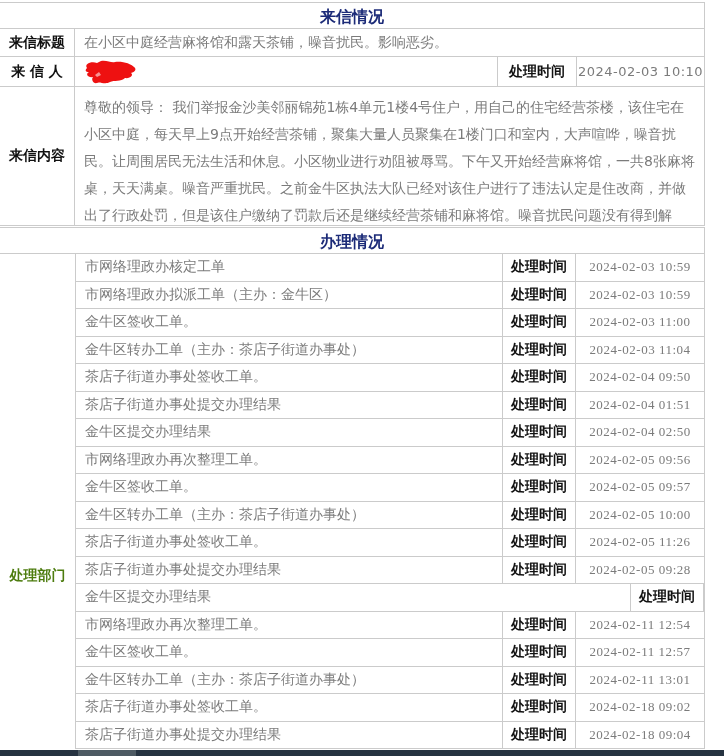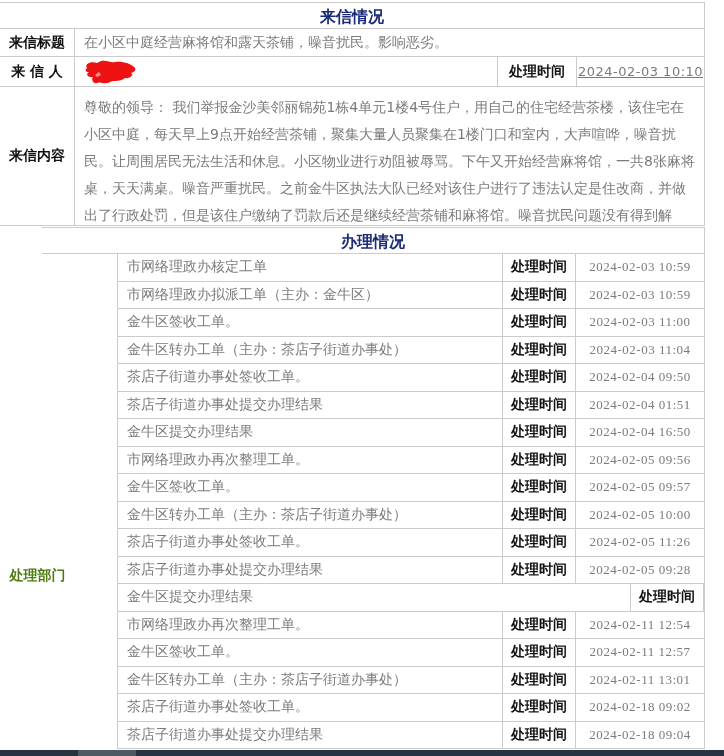--- a/index.html
+++ b/index.html
@@ -25,23 +25,23 @@
   .r-sender { height:30px; }
   .r-content { height:139px; }
   .r-content .val { align-items:flex-start; padding-top:7px; white-space:normal;
     line-height:27px; padding-right:6px; }
   .scribble-wrap { padding-left:6px; display:flex; align-items:center; }
 
   .time-lbl { width:80px; flex:0 0 80px; display:flex; align-items:center; justify-content:center;
     font-size:14px; font-weight:bold; color:#111;
     border-left:1px solid #cbcbcb; border-right:1px solid #cbcbcb; }
   .time-val { width:127px; flex:0 0 127px; display:flex; align-items:center; justify-content:center;
-    font-size:13px; color:#7b7b7b; letter-spacing:0.5px;text-decoration:underline; }
+    font-size:13px; color:#7b7b7b; letter-spacing:0.5px; }
 
-  .t2 { position:relative; margin-top:1px;padding-left:42px; }
+  .t2 { position:relative; margin-top:1px; }
   .t2-body { position:relative; margin-left:75px; border-left:1px solid #cbcbcb; }
   .t2-row { display:flex; height:27.5px; border-bottom:1px solid #cbcbcb; align-items:stretch;font-family:Liberation Serif, serif; }
   .t2-row .action { flex:1; display:flex; align-items:center; padding-left:9px;
     font-size:14px; color:#7b7b7b; }
   .t2-row .tlabel { width:74px; flex:0 0 74px; display:flex; align-items:center; justify-content:center;
     font-size:14px; font-weight:bold; color:#111;
     border-left:1px solid #cbcbcb; border-right:1px solid #cbcbcb; }
   .t2-row .tval { width:128px; flex:0 0 128px; display:flex; align-items:center; justify-content:center;
     font-size:13px; color:#7b7b7b; letter-spacing:0.5px; }
   .dept-label { position:absolute; left:0; top:340px; width:75px; text-align:center;
@@ -114,21 +114,21 @@
           <div class="cell tval">2024-02-04 09:50</div>
         </div>
         <div class="t2-row">
           <div class="cell action">茶店子街道办事处提交办理结果</div>
           <div class="cell tlabel">处理时间</div>
           <div class="cell tval">2024-02-04 01:51</div>
         </div>
         <div class="t2-row">
           <div class="cell action">金牛区提交办理结果</div>
           <div class="cell tlabel">处理时间</div>
-          <div class="cell tval">2024-02-04 16:50</div>
+          <div class="cell tval">2024-02-04 02:50</div>
         </div>
         <div class="t2-row">
           <div class="cell action">市网络理政办再次整理工单。</div>
           <div class="cell tlabel">处理时间</div>
           <div class="cell tval">2024-02-05 09:56</div>
         </div>
         <div class="t2-row">
           <div class="cell action">金牛区签收工单。</div>
           <div class="cell tlabel">处理时间</div>
           <div class="cell tval">2024-02-05 09:57</div>

